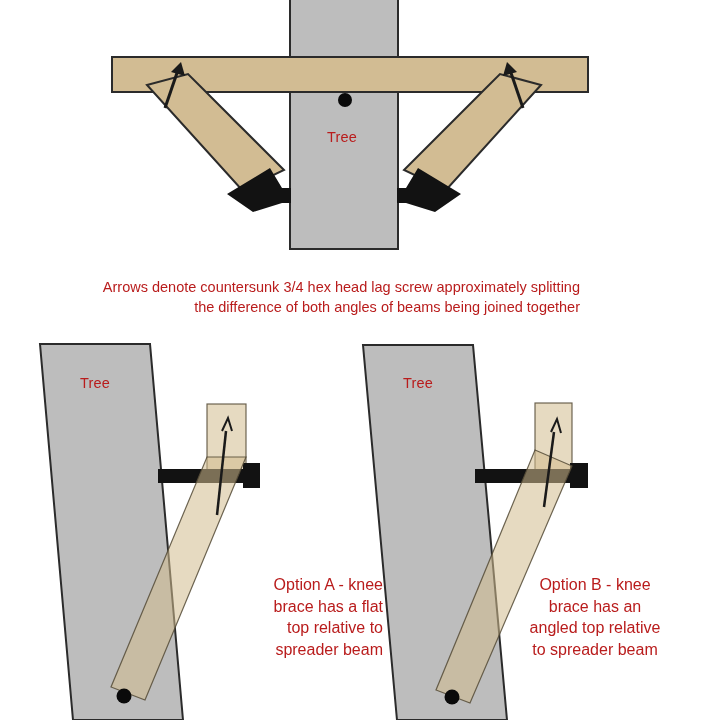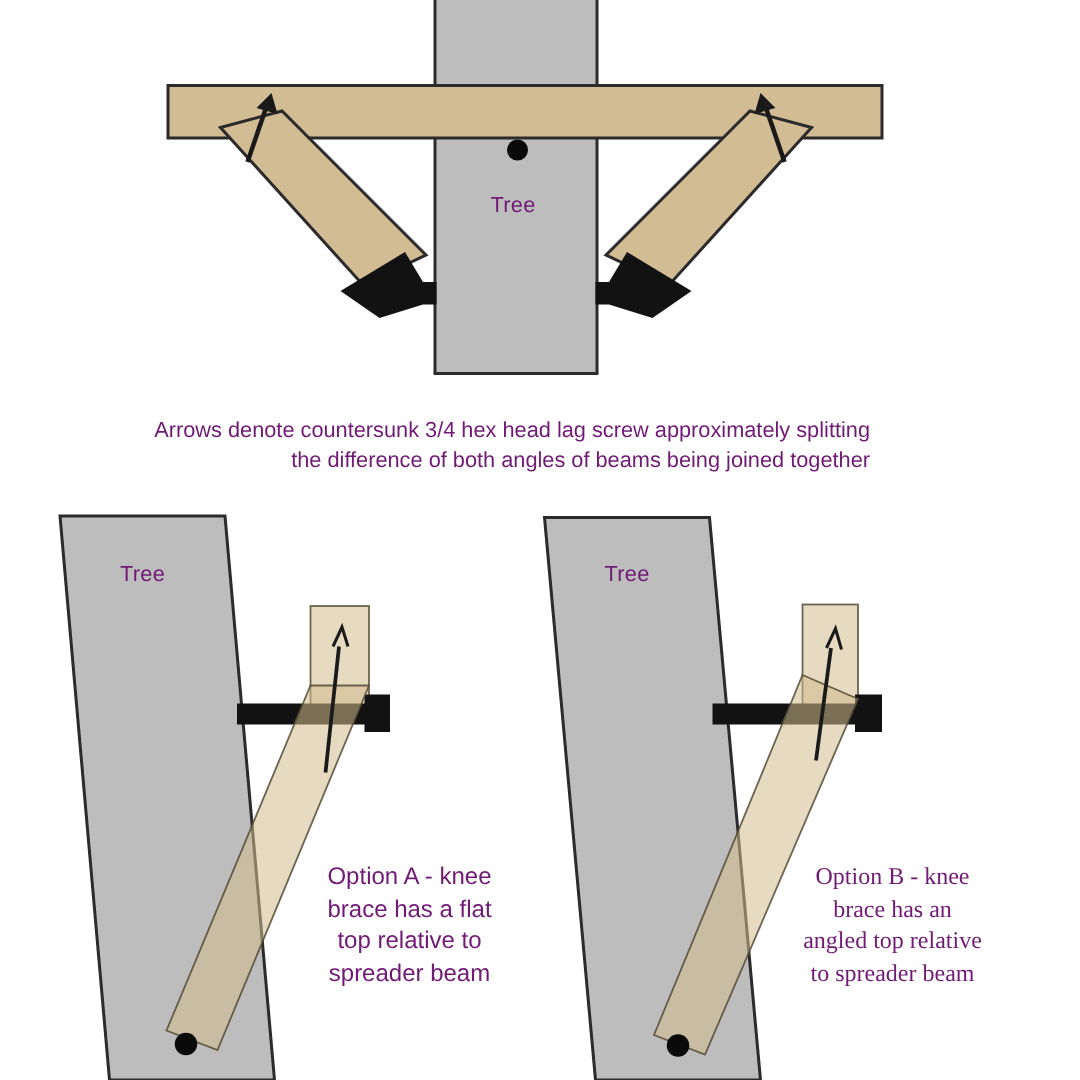--- a/index.html
+++ b/index.html
@@ -1,24 +1,24 @@
 <!DOCTYPE html>
 <html><head>
 <meta charset="utf-8">
 <style>
   html,body{margin:0;padding:0;background:#ffffff;}
   body{font-family:"Liberation Sans",sans-serif;}
   .stage{position:relative;width:720px;height:720px;background:#ffffff;overflow:hidden;}
   .stage svg{position:absolute;left:0;top:0;}
-  .label{position:absolute;color:#701a75;text-align:center;}
+  .label{position:absolute;color:#b91c1c;text-align:center;}
   .tree-label{font-size:14.5px;letter-spacing:.2px;}
   .mid-caption{left:60px;top:277px;width:520px;font-size:14.5px;line-height:20px;white-space:pre-line;text-align:right;}
   .opt-caption{width:220px;top:574px;font-size:16px;line-height:21.5px;white-space:pre-line;}
-  .opt-a{left:163px;}
-  .opt-b{left:485px;font-family:Liberation Serif, serif;}
+  .opt-a{left:163px;text-align:right;}
+  .opt-b{left:485px;}
 </style>
 </head>
 <body>
 
 <div class="stage">
 
   <svg width="720" height="720" viewBox="0 0 720 720">
 
     <g>
       <rect x="290" y="-4" width="108" height="253" fill="#bdbdbd" stroke="#2b2b2b" stroke-width="2"></rect>

